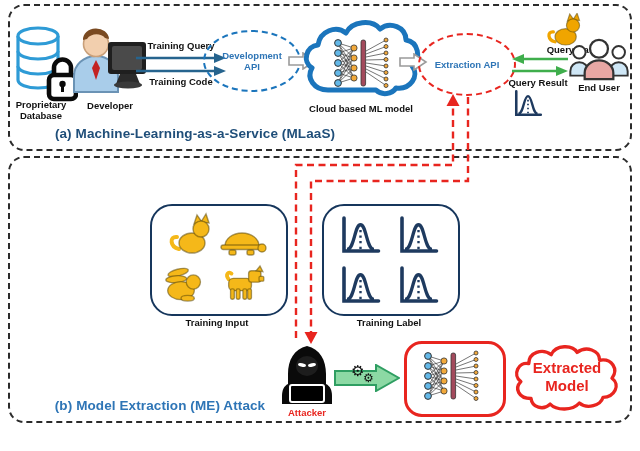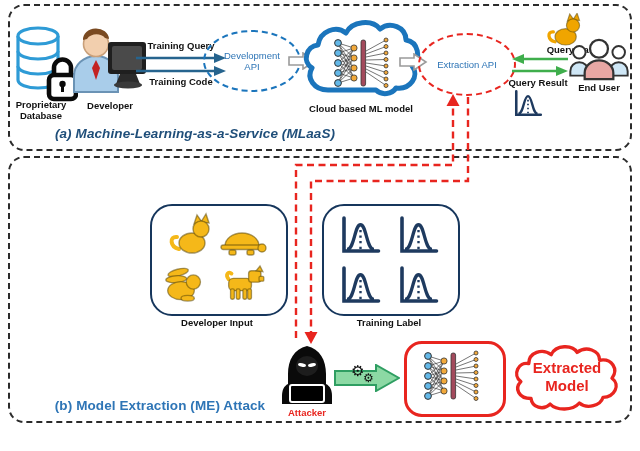--- a/index.html
+++ b/index.html
@@ -10,26 +10,26 @@
   }
   html,body{margin:0;padding:0;background:#fff;}
   body{font-family:"Liberation Sans",sans-serif;}
   .canvas{position:relative;width:640px;height:451px;background:#fff;overflow:hidden;}
   .abs{position:absolute;}
   .panel{position:absolute;border:2px dashed var(--panel-border);border-radius:16px;background:transparent;}
   .panel-a{left:8px;top:4px;width:620px;height:143px;}
   .panel-b{left:8px;top:156px;width:620px;height:263px;}
   .lbl{position:absolute;font-weight:bold;color:#111;text-align:center;line-height:1.18;font-size:9.5px;}
   .api-ellipse{position:absolute;border-radius:50%;display:flex;align-items:center;justify-content:center;
-    text-align:center;font-weight:normal;font-size:9.5px;line-height:1.2;color:var(--api-text-blue);background:#fff0;}
+    text-align:center;font-weight:bold;font-size:9.5px;line-height:1.2;color:var(--api-text-blue);background:#fff0;}
   .dev-ellipse{border:2.5px dashed var(--blue);}
   .pred-ellipse{border:2.5px dashed var(--red);}
   .api-ellipse span{display:block;width:72px;}
   .title{position:absolute;font-weight:bold;font-size:13.5px;text-align:center;letter-spacing:0.1px;}
-  .title-a{color:var(--title-a-color);font-style:italic;}
+  .title-a{color:var(--title-a-color);}
   .title-b{color:var(--title-b-color);}
   .iconbox{position:absolute;border:2.5px solid var(--box-navy);border-radius:22px;background:#fff;}
   .rednnbox{position:absolute;border:3px solid var(--red);border-radius:18px;background:#fff;}
   .red-lbl{color:var(--attacker-red);}
   .gear{position:absolute;color:#111;line-height:1;font-weight:normal;}
   
   .an{fill:currentColor;stroke:rgba(95,75,10,0.55);stroke-width:1.4;}
   .an-stroke{fill:none;stroke:currentColor;stroke-width:4;stroke-linecap:round;}
   .nn-blue{fill:#63b8e8;stroke:#333;stroke-width:1;}
   .nn-orange{fill:#f2a93b;stroke:#333;stroke-width:0.8;}
@@ -216,21 +216,21 @@
 
   <div class="panel panel-b"></div>
 
   <div class="iconbox" style="left:150px;top:204px;width:134px;height:108px"></div>
   <svg class="abs" style="left:150px;top:204px;color:var(--animal-yellow)" width="134" height="108" viewBox="0 0 134 108">
     <use href="#sym-cat" transform="translate(18,10)"></use>
     <use href="#sym-turtle" transform="translate(70,16)"></use>
     <use href="#sym-rabbit" transform="translate(12,60) scale(0.95)"></use>
     <use href="#sym-dog" transform="translate(72,62) scale(0.95)"></use>
   </svg>
-  <div class="lbl" style="left:150px;top:317px;width:134px">Developer Input</div>
+  <div class="lbl" style="left:150px;top:317px;width:134px">Training Input</div>
 
   <div class="iconbox" style="left:322px;top:204px;width:134px;height:108px"></div>
   <svg class="abs" style="left:322px;top:204px" width="134" height="108" viewBox="0 0 134 108">
     <use href="#sym-bell" transform="translate(16,8) scale(1.5)"></use>
     <use href="#sym-bell" transform="translate(74,8) scale(1.5)"></use>
     <use href="#sym-bell" transform="translate(16,58) scale(1.5)"></use>
     <use href="#sym-bell" transform="translate(74,58) scale(1.5)"></use>
   </svg>
   <div class="lbl" style="left:322px;top:317px;width:134px">Training Label</div>
 

